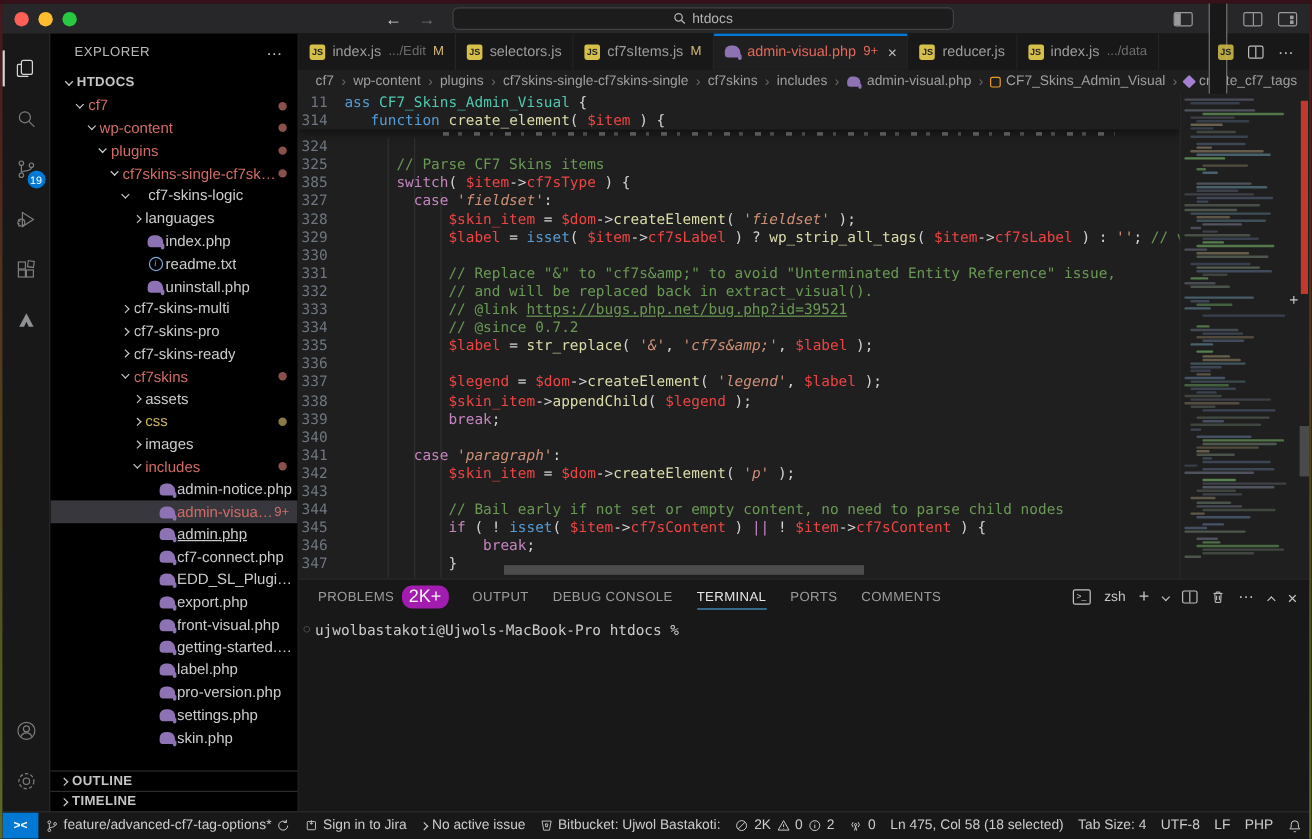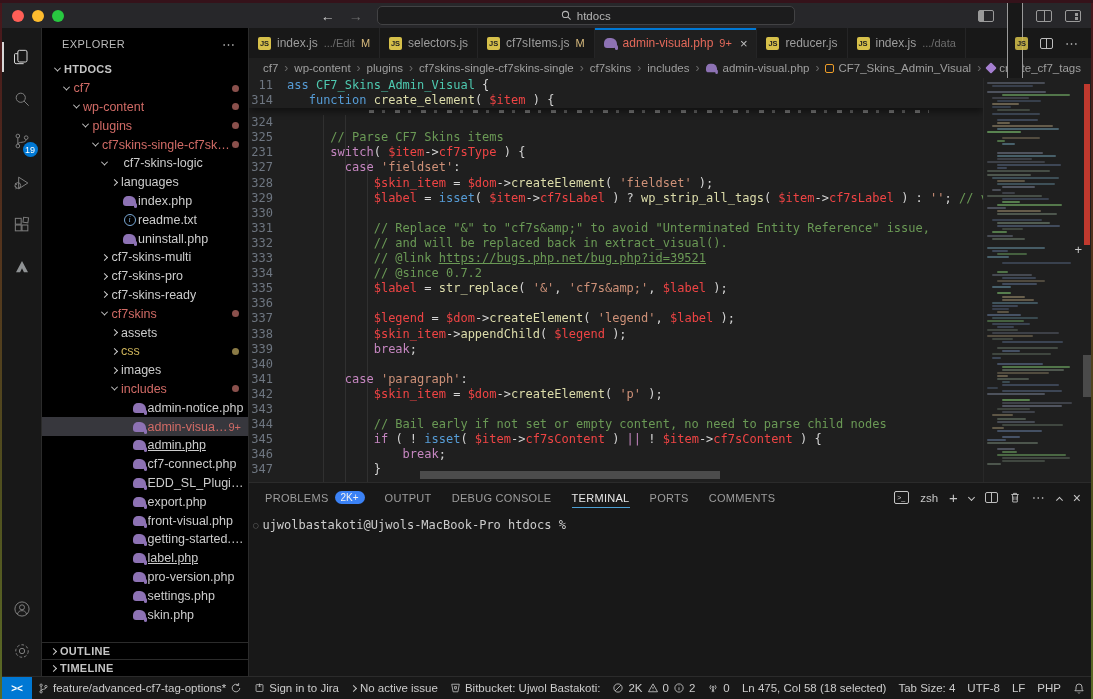--- a/index.html
+++ b/index.html
@@ -93,39 +93,39 @@
   
   .editorbody{flex:1;display:flex;min-height:0;position:relative;}
   .codearea{flex:1;position:relative;font-family:"DejaVu Sans Mono",monospace;font-size:12px;line-height:15.1px;overflow:hidden;}
   .guide{position:absolute;width:1px;background:#303030;bottom:0;z-index:0;}
   .sticky{position:relative;z-index:5;background:#1f1f1f;box-shadow:0 4px 7px rgba(0,0,0,.45);}
   .cl{display:flex;white-space:pre;position:relative;z-index:1;}
   .ln{width:38px;flex:none;text-align:right;color:#6e7681;padding-right:14px;}
   .sliver{height:7px;overflow:hidden;position:relative;z-index:1;}
   .sliver .dashes{margin-left:120px;margin-top:2px;height:3px;width:560px;background:repeating-linear-gradient(90deg,#8a8a8a 0 5px,transparent 5px 13px,#707070 13px 16px,transparent 16px 26px);opacity:.8;}
   .tok-kw{color:#569cd6;}.tok-ctl{color:#c586c0;}.tok-fn{color:#dcdcaa;}.tok-var{color:#ef4444;}
-  .tok-str{color:#ce9178;}.tok-com{color:#6a9955;}.tok-op{color:#d4d4d4;}.tok-cls{color:#4ec9b0;}
+  .tok-str{color:#ce9178;font-style:italic;}.tok-com{color:#6a9955;}.tok-op{color:#d4d4d4;}.tok-cls{color:#4ec9b0;}
   .tok-link{color:#6a9955;text-decoration:underline;}
   .hscroll{position:absolute;bottom:3px;left:171px;width:300px;height:8px;background:rgba(121,121,121,.5);z-index:6;}
 
   .minimap{width:100px;flex:none;position:relative;background:#1f1f1f;border-left:1px solid #282828;overflow:hidden;}
   .mmb{position:absolute;height:2px;border-radius:1px;}
   .mm-plus{position:absolute;right:1px;top:164px;color:#c8c8c8;font-size:13px;z-index:3;}
   .ruler{width:8px;flex:none;position:relative;background:#1f1f1f;}
   .ruler .err{position:absolute;left:1px;right:1px;top:6px;height:161px;background:#c0392e;}
   .ruler .slider{position:absolute;left:0;right:0;top:277px;height:42px;background:#4a4a4a;}
 
   
   .panel{height:194px;flex:none;background:#181818;border-top:1px solid #2b2b2b;display:flex;flex-direction:column;}
   .panelhead{height:29px;display:flex;align-items:center;padding:0 10px 0 16px;flex:none;}
   .ptabs{display:flex;gap:20px;align-items:center;height:100%;}
   .ptab{font-size:11px;letter-spacing:.3px;color:#9d9d9d;height:100%;display:flex;align-items:center;gap:6px;cursor:pointer;position:relative;}
   .ptab.active{color:#e7e7e7;}
   .ptab.active::after{content:"";position:absolute;left:0;right:0;bottom:4px;height:1px;background:#4da0d4;}
-  .pbadge{background:#3b82f6;color:#f2f2f2;font-size:10px;padding:1px 6px;border-radius:8px;letter-spacing:0;}
+  .pbadge{background:#a21caf;color:#f2f2f2;font-size:15px;padding:1px 6px;border-radius:8px;letter-spacing:0;}
   .panelacts{margin-left:auto;display:flex;align-items:center;gap:11px;color:#c5c5c5;font-size:12px;}
   .term-ic{width:15px;height:13px;border:1px solid #c5c5c5;border-radius:2px;font-size:7px;display:flex;align-items:flex-start;justify-content:flex-start;padding:0 0 0 2px;line-height:11px;}
   .pa-chev{width:5px;height:5px;border-right:1.3px solid #c5c5c5;border-bottom:1.3px solid #c5c5c5;display:inline-block;}
   .pa-chev.dn{transform:rotate(45deg);}
   .pa-chev.up{transform:rotate(-135deg) translate(-2px,-2px);}
   .panelbody{flex:1;padding:6px 0 0 4px;font-family:"DejaVu Sans Mono",monospace;font-size:12px;color:#cccccc;display:flex;align-items:flex-start;gap:4px;}
   .term-deco{color:#5a5a5a;font-size:9px;margin-top:2px;}
 
   
   .statusbar{height:23px;background:#181818;border-top:1px solid #2b2b2b;display:flex;align-items:stretch;font-size:11.5px;color:#cccccc;flex:none;overflow:hidden;}
@@ -406,21 +406,21 @@
             </span>
             <span class="tlabel">front-visual.php</span>
           </div>
           <div class="trow" style="padding-left: 74.5px;">
             <span class="chevbox"></span>
             <span class="ticon">
               <span class="fic php"></span>
             </span>
             <span class="tlabel">getting-started.php</span>
           </div>
-          <div class="trow" style="padding-left: 74.5px; text-decoration: underline;">
+          <div class="trow" style="padding-left: 74.5px;">
             <span class="chevbox"></span>
             <span class="ticon">
               <span class="fic php"></span>
             </span>
             <span class="tlabel">label.php</span>
           </div>
           <div class="trow" style="padding-left: 74.5px;">
             <span class="chevbox"></span>
             <span class="ticon">
               <span class="fic php"></span>
@@ -546,21 +546,21 @@
           <div class="sticky" id="sticky">
               <div class="cl"><span class="ln">11</span><span class="tok-kw">ass</span><span class="tok-op"> </span><span class="tok-cls">CF7_Skins_Admin_Visual</span><span class="tok-op"> {</span></div>
               <div class="cl"><span class="ln">314</span><span class="tok-op">   </span><span class="tok-kw">function</span><span class="tok-op"> </span><span class="tok-fn">create_element</span><span class="tok-op">( </span><span class="tok-var">$item</span><span class="tok-op"> ) {</span></div>
             </div>
           <div class="sliver">
               <div class="dashes"></div>
             </div>
           <div id="codelines">
               <div class="cl"><span class="ln">324</span></div>
               <div class="cl"><span class="ln">325</span><span class="tok-com">      // Parse CF7 Skins items</span></div>
-              <div class="cl"><span class="ln">231</span><span class="tok-ctl">      switch</span><span class="tok-op">( </span><span class="tok-var">$item</span><span class="tok-op">-&gt;</span><span class="tok-var">cf7sType</span><span class="tok-op"> ) {</span></div>
+              <div class="cl"><span class="ln">385</span><span class="tok-ctl">      switch</span><span class="tok-op">( </span><span class="tok-var">$item</span><span class="tok-op">-&gt;</span><span class="tok-var">cf7sType</span><span class="tok-op"> ) {</span></div>
               <div class="cl"><span class="ln">327</span><span class="tok-ctl">        case </span><span class="tok-str">'fieldset'</span><span class="tok-op">:</span></div>
               <div class="cl"><span class="ln">328</span><span class="tok-var">            $skin_item</span><span class="tok-op"> = </span><span class="tok-var">$dom</span><span class="tok-op">-&gt;</span><span class="tok-fn">createElement</span><span class="tok-op">( </span><span class="tok-str">'fieldset'</span><span class="tok-op"> );</span></div>
               <div class="cl"><span class="ln">329</span><span class="tok-var">            $label</span><span class="tok-op"> = </span><span class="tok-kw">isset</span><span class="tok-op">( </span><span class="tok-var">$item</span><span class="tok-op">-&gt;</span><span class="tok-var">cf7sLabel</span><span class="tok-op"> ) ? </span><span class="tok-fn">wp_strip_all_tags</span><span class="tok-op">( </span><span class="tok-var">$item</span><span class="tok-op">-&gt;</span><span class="tok-var">cf7sLabel</span><span class="tok-op"> ) : </span><span class="tok-str">''</span><span class="tok-op">; </span><span class="tok-com">// validate, s</span></div>
               <div class="cl"><span class="ln">330</span></div>
               <div class="cl"><span class="ln">331</span><span class="tok-com">            // Replace "&amp;" to "cf7s&amp;amp;" to avoid "Unterminated Entity Reference" issue,</span></div>
               <div class="cl"><span class="ln">332</span><span class="tok-com">            // and will be replaced back in extract_visual().</span></div>
               <div class="cl"><span class="ln">333</span><span class="tok-com">            // @link </span><span class="tok-link">https://bugs.php.net/bug.php?id=39521</span></div>
               <div class="cl"><span class="ln">334</span><span class="tok-com">            // @since 0.7.2</span></div>
               <div class="cl"><span class="ln">335</span><span class="tok-var">            $label</span><span class="tok-op"> = </span><span class="tok-fn">str_replace</span><span class="tok-op">( </span><span class="tok-str">'&amp;'</span><span class="tok-op">, </span><span class="tok-str">'cf7s&amp;amp;'</span><span class="tok-op">, </span><span class="tok-var">$label</span><span class="tok-op"> );</span></div>
               <div class="cl"><span class="ln">336</span></div>

